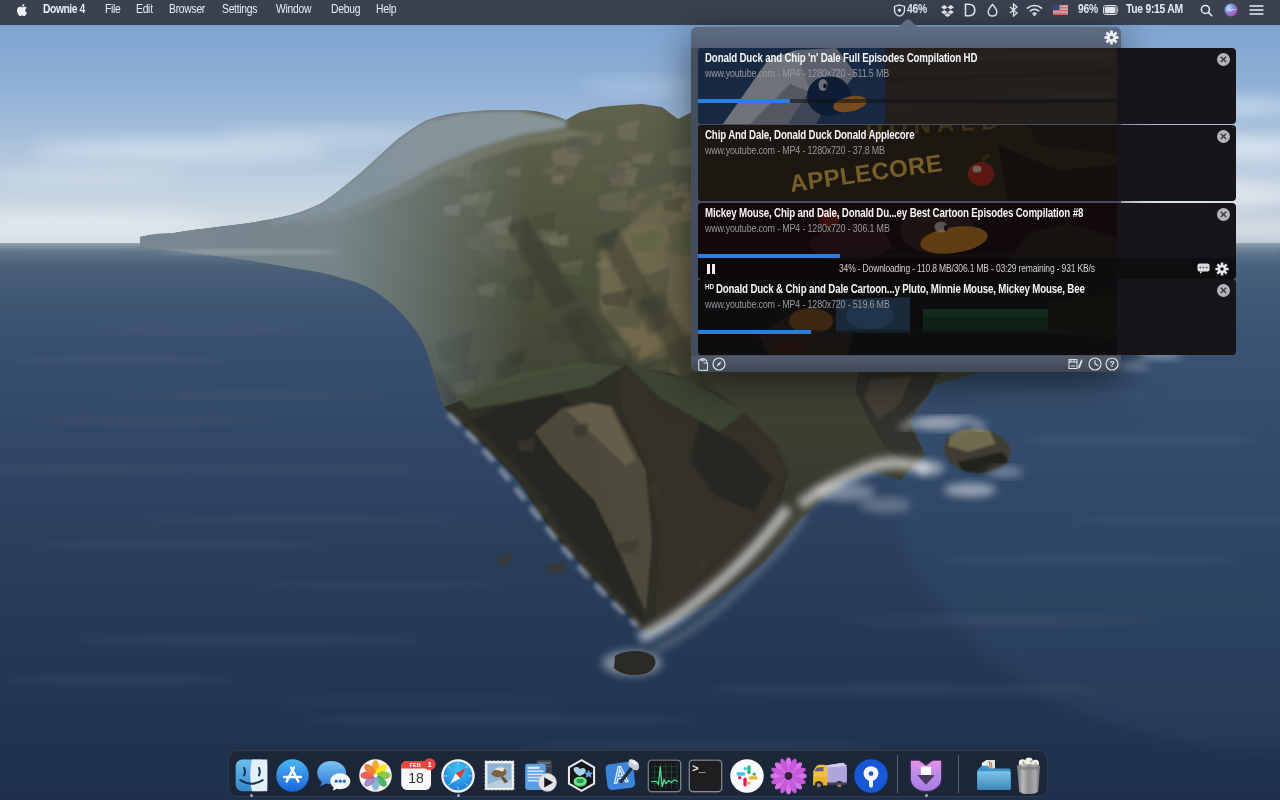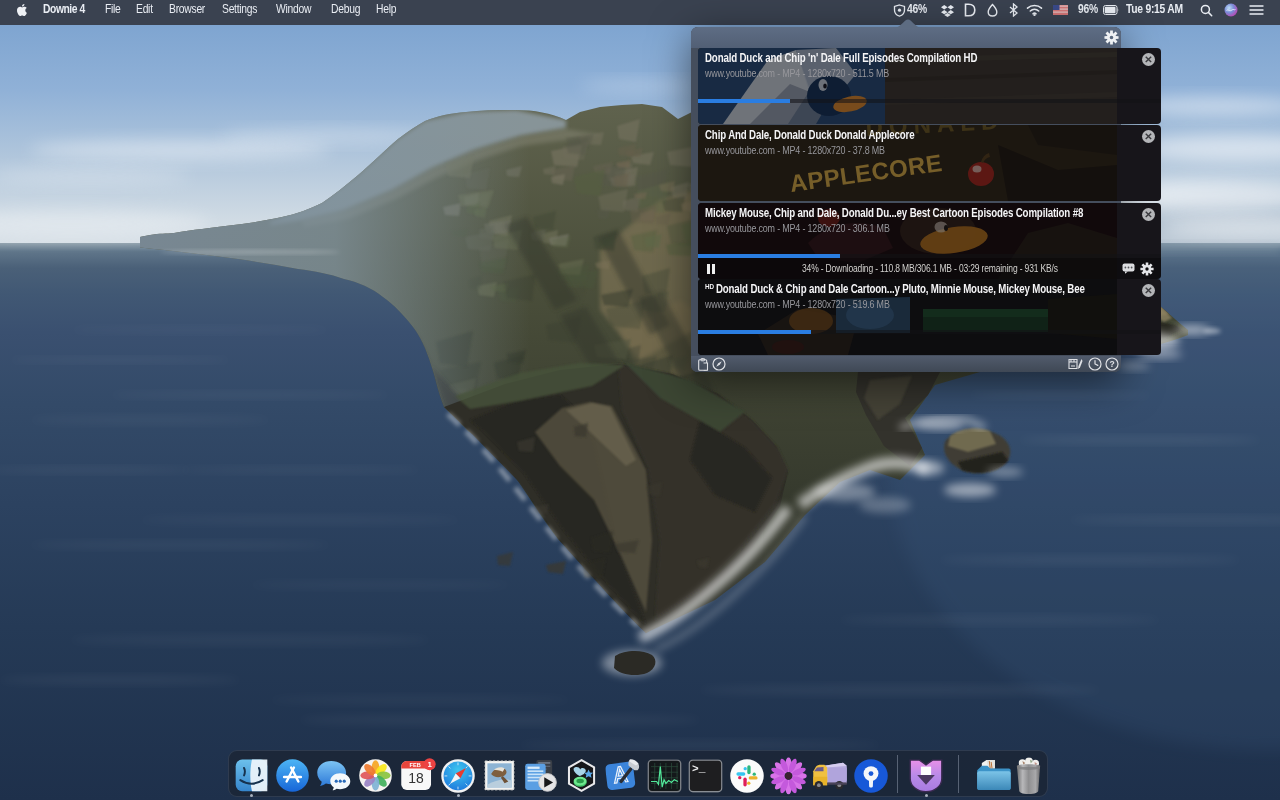--- a/index.html
+++ b/index.html
@@ -5,21 +5,21 @@
 #stage{position:relative;width:1280px;height:800px;}
 .abs{position:absolute;}
 #menubar{position:absolute;left:0;top:0;width:1280px;height:25px;background:#3a4250;z-index:50;}
 #menubar .mi{position:absolute;}#menubar span.mi{top:0;height:19px;line-height:19px;color:#e9edf3;font-size:12px;letter-spacing:-0.3px;transform:scaleX(0.86);transform-origin:0 50%;}
 #dock{position:absolute;z-index:40;}
 #dockbg{position:absolute;left:228px;top:750px;width:820px;height:47px;background:rgba(27,37,55,0.88);border:1px solid rgba(120,135,160,0.22);border-radius:9px;box-sizing:border-box;z-index:39;}
 .dkic{position:absolute;z-index:41;transform:scale(0.93) translateY(1px);transform-origin:50% 50%;}
 .ddot{position:absolute;width:3px;height:3px;border-radius:50%;background:#a8b0bc;z-index:41;}
 #popover{position:absolute;z-index:60;}
 #pwin{position:absolute;left:691px;top:27px;width:430px;height:345px;background:#454e5d;border-radius:7px;box-shadow:0 10px 40px rgba(0,0,0,0.55);}
-.itm{position:absolute;left:7px;width:463px;height:76px;border-radius:4px;overflow:hidden;background:#17151a;}
+.itm{position:absolute;left:7px;width:498px;height:76px;border-radius:4px;overflow:hidden;background:#17151a;padding-left:40px;}
 .ittl{position:absolute;left:7px;top:3px;white-space:nowrap;color:#f4f4f6;font-size:12.3px;font-weight:bold;letter-spacing:-0.2px;transform:scaleX(0.79);transform-origin:0 50%;}
 .isub{position:absolute;left:7px;top:19px;color:#97979c;font-size:10.5px;letter-spacing:-0.2px;white-space:nowrap;transform:scaleX(0.85);transform-origin:0 50%;}
 .ix{position:absolute;right:6px;top:5px;width:13px;height:13px;border-radius:50%;background:#b4b5b8;color:#3a3a3e;font-size:10px;font-weight:bold;text-align:center;line-height:13px;}
 .ibar{position:absolute;left:0;bottom:21px;width:100%;height:4px;background:rgba(18,18,22,0.55);}
 .ifill{position:absolute;left:0;top:0;height:4px;background:#2a7de1;}
 .istat{position:absolute;left:0;bottom:0;width:100%;height:21px;background:rgba(8,8,10,0.58);}
 .istxt{position:absolute;left:0;top:0;width:100%;text-align:center;line-height:21px;color:#d2d1ce;font-size:10.5px;letter-spacing:-0.2px;}.istxt span{display:inline-block;transform:scaleX(0.81);transform-origin:50% 50%;}
 .ipau{position:absolute;left:9px;top:6px;width:9px;height:10px;}
 .ipau b{position:absolute;top:0;width:3px;height:10px;background:#f0f0f0;}
 .igear{position:absolute;right:7px;top:4px;}

